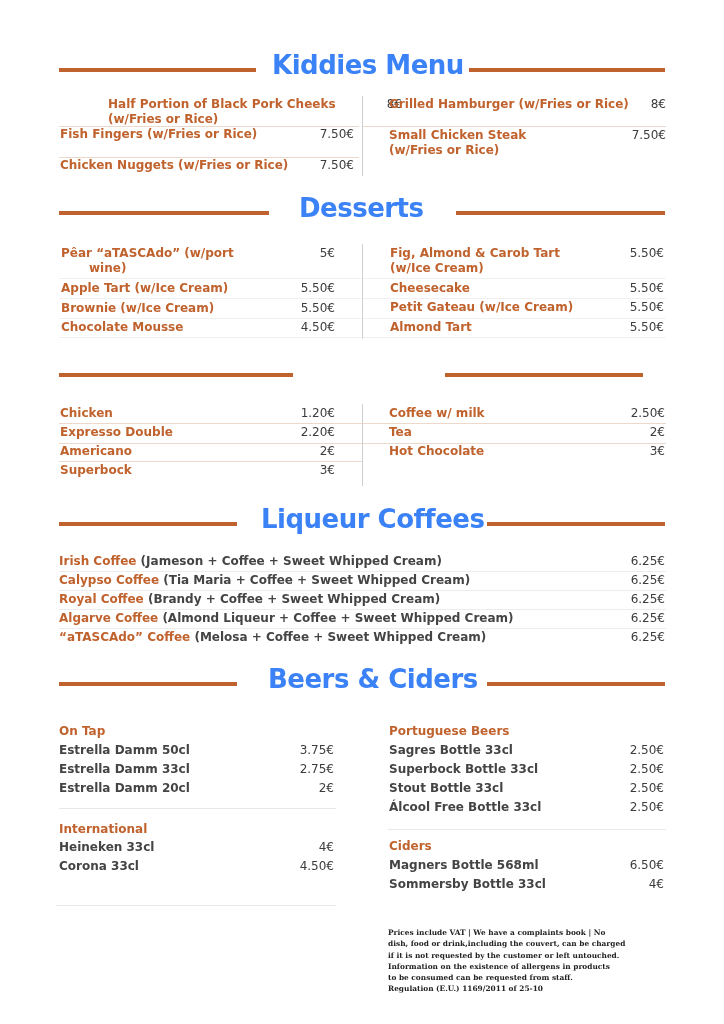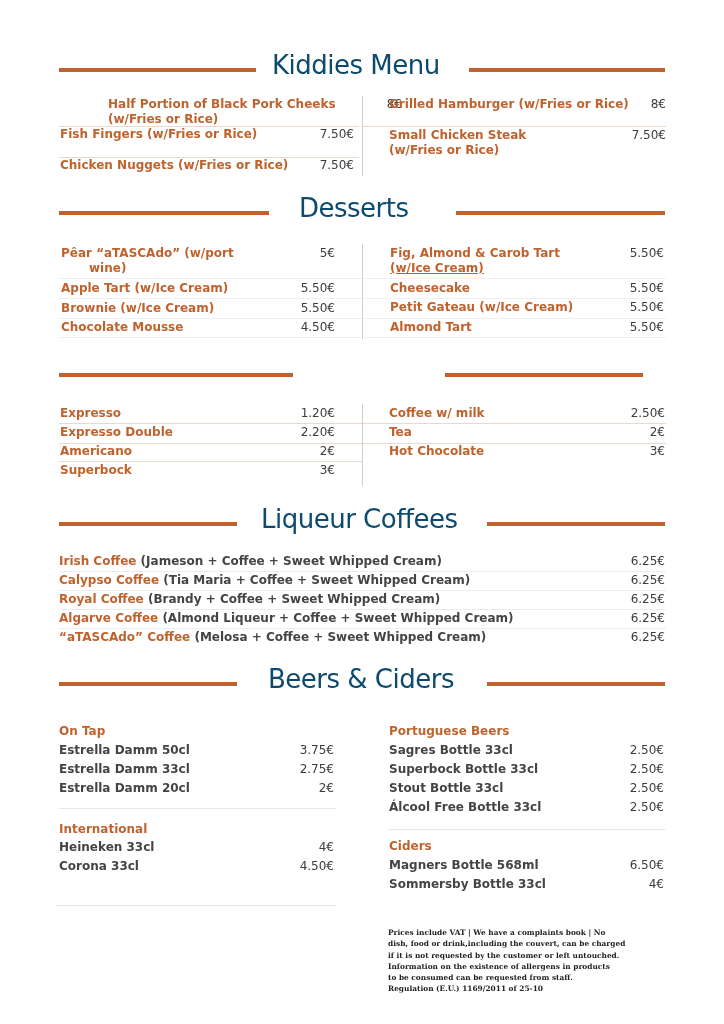--- a/index.html
+++ b/index.html
@@ -1,20 +1,20 @@
 <!DOCTYPE html>
 <html><head>
 <meta charset="utf-8">
 <style>
   html, body { margin:0; padding:0; background:#ffffff; }
   body { width:724px; height:1024px; position:relative; overflow:hidden;
          font-family:"DejaVu Sans", sans-serif; color:#3c3c3c; }
   .sec-head { position:absolute; left:0; width:724px; height:40px; }
   .sec-head .rule { position:absolute; height:4px; background:#c0622d; top:18px; }
-  .sec-head .title { position:absolute; top:0; font-size:26px; font-weight:normal; color:#0c4a6e;
+  .sec-head .title { position:absolute; top:0; font-size:26px; font-weight:bold; color:#3b82f6;
          white-space:nowrap; letter-spacing:-0.5px; }
   .row { position:absolute; font-size:12px; font-weight:bold; line-height:15px; }
   .row .name { position:absolute; left:0; top:0; color:#c0622d; }
   .row .price { position:absolute; right:0; top:0; color:#3c3c3c; font-weight:normal; }
   .sep { position:absolute; height:1px; background:#ecd9cc; }
   .vline { position:absolute; width:1px; background:#cfcfcf; }
   .dark { color:#444; }
   .beer .name { color:#444; }
   .sub { position:absolute; font-size:12px; font-weight:bold; color:#c0622d; }
   .gsep { position:absolute; height:1px; background:#e8e8e8; }
@@ -85,21 +85,21 @@
 </div>
 <div class="sep" style="left:59px;top:318px;width:302px;background:#f0f0f0;"></div>
 <div class="row" style="left:61px;top:320px;width:274px;">
   <span class="name">Chocolate Mousse</span>
   <span class="price">4.50€</span>
 </div>
 <div class="sep" style="left:59px;top:337px;width:302px;background:#f0f0f0;"></div>
 
 <div class="row" style="left:390px;top:246px;width:274px;">
   <span class="name">Fig, Almond &amp; Carob Tart</span>
-  <span class="name" style="top:15px;text-decoration:underline;">(w/Ice Cream)</span>
+  <span class="name" style="top:15px;">(w/Ice Cream)</span>
   <span class="price">5.50€</span>
 </div>
 <div class="sep" style="left:363px;top:278px;width:303px;background:#f0f0f0;"></div>
 <div class="row" style="left:390px;top:281px;width:274px;">
   <span class="name">Cheesecake</span>
   <span class="price">5.50€</span>
 </div>
 <div class="sep" style="left:363px;top:298px;width:303px;background:#f0f0f0;"></div>
 <div class="row" style="left:390px;top:300px;width:274px;">
   <span class="name">Petit Gateau (w/Ice Cream)</span>
@@ -113,21 +113,21 @@
 <div class="sep" style="left:363px;top:337px;width:303px;background:#f0f0f0;"></div>
 
 <div class="sec-head" style="top:355px;">
   <div class="rule" style="left:59px;width:234px;"></div>
   <div class="rule" style="left:445px;width:198px;"></div>
 </div>
 
 <div class="vline" style="left:362px;top:404px;height:82px;"></div>
 
 <div class="row" style="left:60px;top:406px;width:275px;">
-  <span class="name">Expresso</span>
+  <span class="name">Chicken</span>
   <span class="price">1.20€</span>
 </div>
 <div class="sep" style="left:59px;top:423px;width:303px;"></div>
 <div class="row" style="left:60px;top:425px;width:275px;">
   <span class="name">Expresso Double</span>
   <span class="price">2.20€</span>
 </div>
 <div class="sep" style="left:59px;top:443px;width:303px;"></div>
 <div class="row" style="left:60px;top:444px;width:275px;">
   <span class="name">Americano</span>

